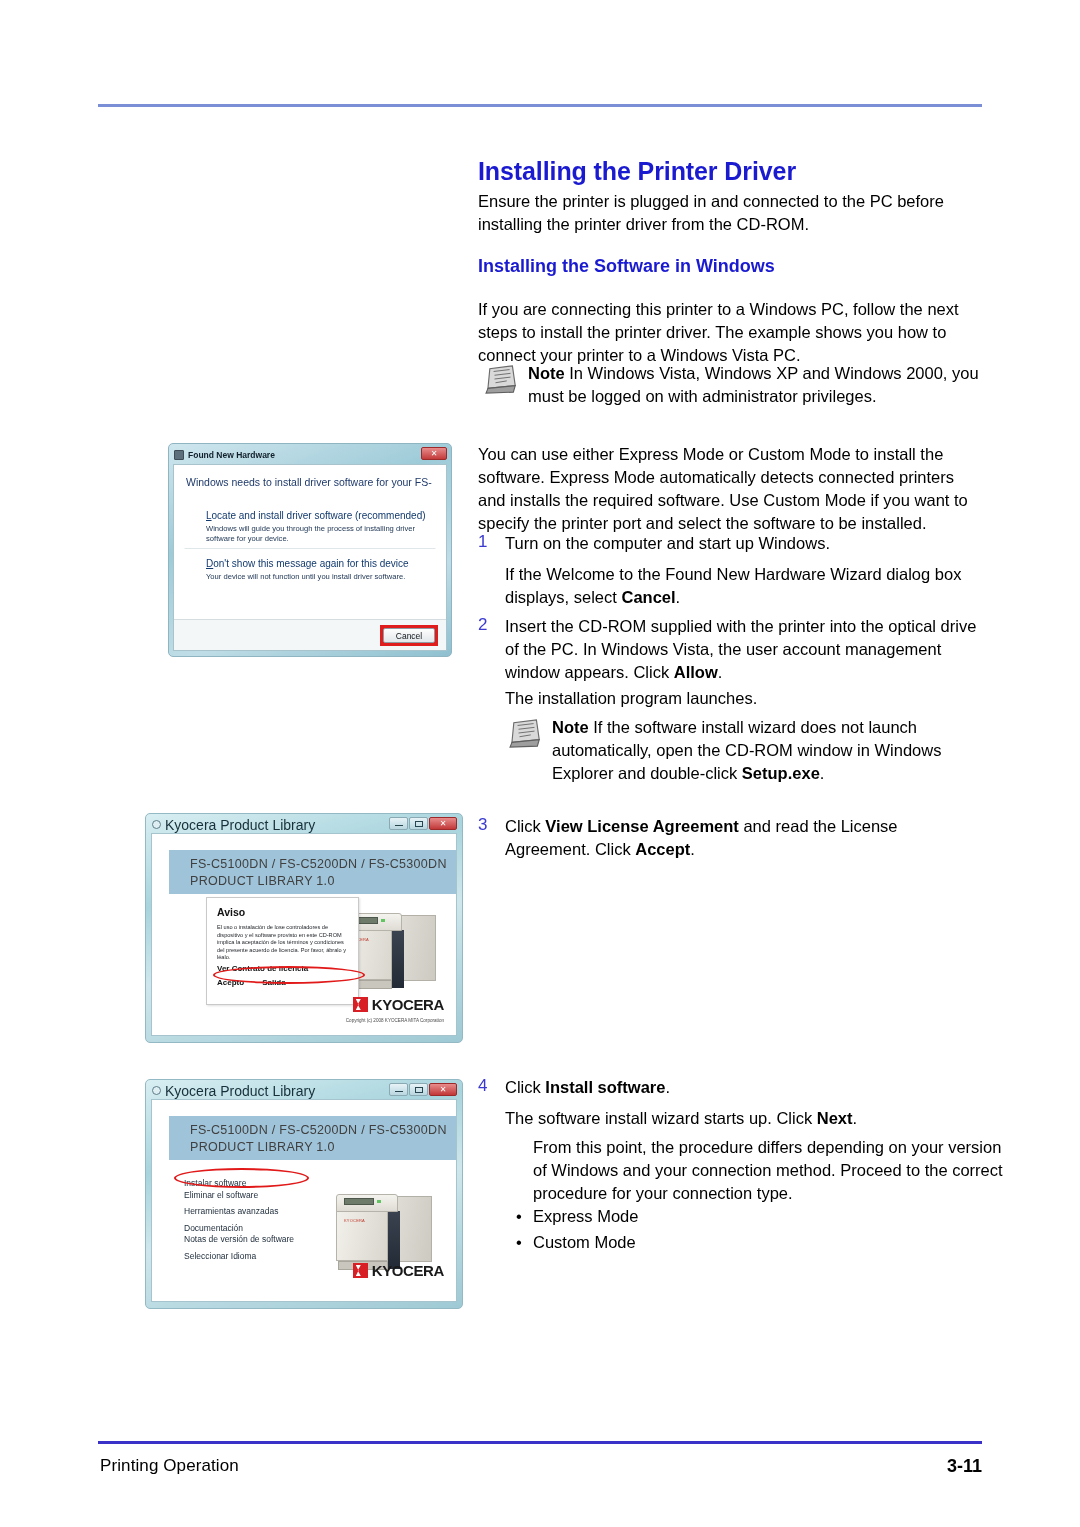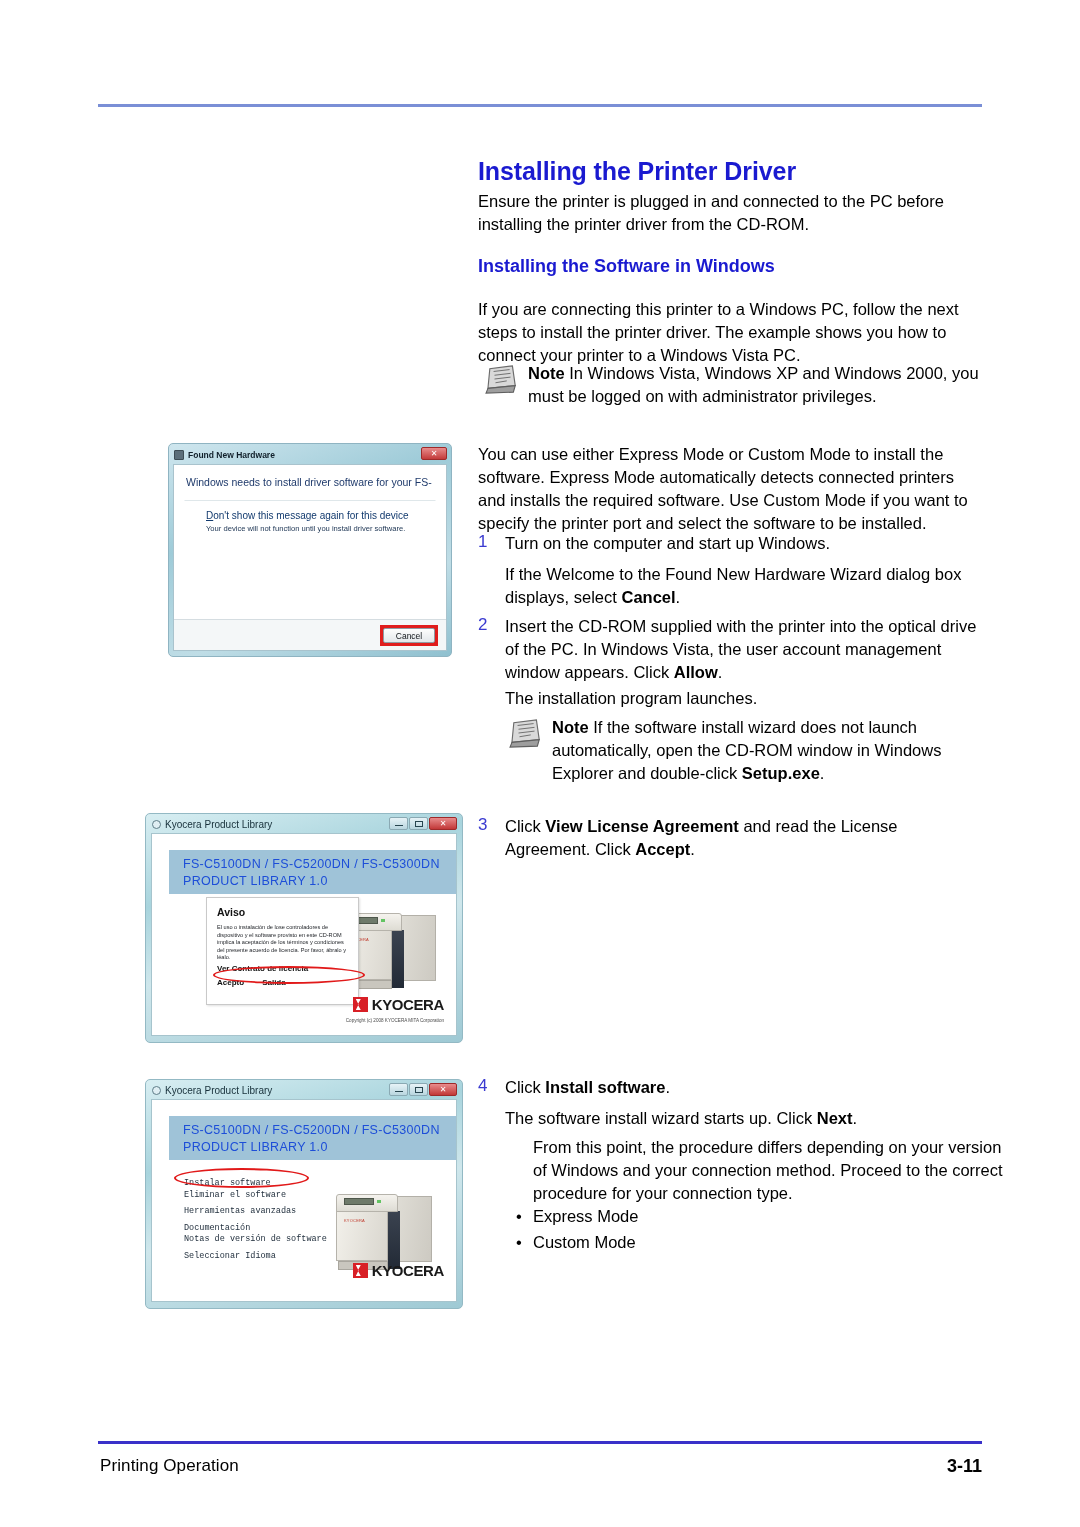--- a/index.html
+++ b/index.html
@@ -288,21 +288,21 @@
   }
   .k-ticon {
     width: 9px; height: 9px;
     border-radius: 50%;
     background: #dfeef3;
     border: 1px solid #5e7d88;
     margin-right: 4px;
     box-sizing: border-box;
   }
   .k-title {
-    font-size: 10px;
+    font-size: 14px;
     color: #17303a;
     white-space: nowrap;
   }
   .k-btns {
     position: absolute;
     right: 2px; top: 0;
     display: flex;
     gap: 1px;
   }
   .k-btn {
@@ -341,22 +341,22 @@
     background: #ffffff;
     border: 1px solid #a6c4cd;
     box-sizing: border-box;
     overflow: hidden;
   }
   .k-banner {
     position: absolute;
     left: 17px; right: 0; top: 16px;
     height: 44px;
     background: #9fc3d8;
-    color: #1d4ed8;
-    padding: 6px 0 0 14px;
+    color: #404040;
+    padding: 6px 0 0 21px;
     box-sizing: border-box;
     font-size: 12.5px;
     line-height: 17px;
     letter-spacing: 0.3px;
   }
   .k-logo {
     position: absolute;
     right: 12px; bottom: 22px;
     display: flex;
     align-items: center;
@@ -498,21 +498,20 @@
     pointer-events: none;
   }
 
   
   .k-menu {
     position: absolute;
     left: 32px; top: 78px;
     font-size: 8.5px;
     color: #23313f;
     line-height: 11.5px;
-    font-family: Liberation Mono, monospace;
   }
   .k-menu .gap { height: 5px; }
 </style>
 </head>
 <body>
 
 <div class="rule-top"></div>
 <div class="rule-bottom"></div>
 
 <h1 class="col title" style="top:145px;margin-top:12px;">Installing the Printer Driver</h1>
@@ -603,20 +602,27 @@
 <div class="shot1">
   <div class="w-frame">
     <div class="w-titlebar">
       <span class="w-titleicon"></span>
       <span class="w-title">Found New Hardware</span>
       <span class="w-close">✕</span>
     </div>
     <div class="w-client">
       <div class="fnh-head">Windows needs to install driver software for your FS-</div>
       <div class="opt-list">
+        <div class="opt">
+          <span class="opt-ico"><span class="shield"></span></span>
+          <span>
+            <span class="opt-main"><u>L</u><span>ocate and install driver software (recommended)</span></span>
+            <span class="opt-sub" style="display:block">Windows will guide you through the process of installing driver software for your device.</span>
+          </span>
+        </div>
         <div class="opt sep">
           <span class="opt-ico"><span class="shield"></span></span>
           <span>
             <span class="opt-main"><u>D</u><span>on't show this message again for this device</span></span>
             <span class="opt-sub" style="display:block">Your device will not function until you install driver software.</span>
           </span>
         </div>
       </div>
       <div class="fnh-foot">
         <div class="cancel-wrap">

